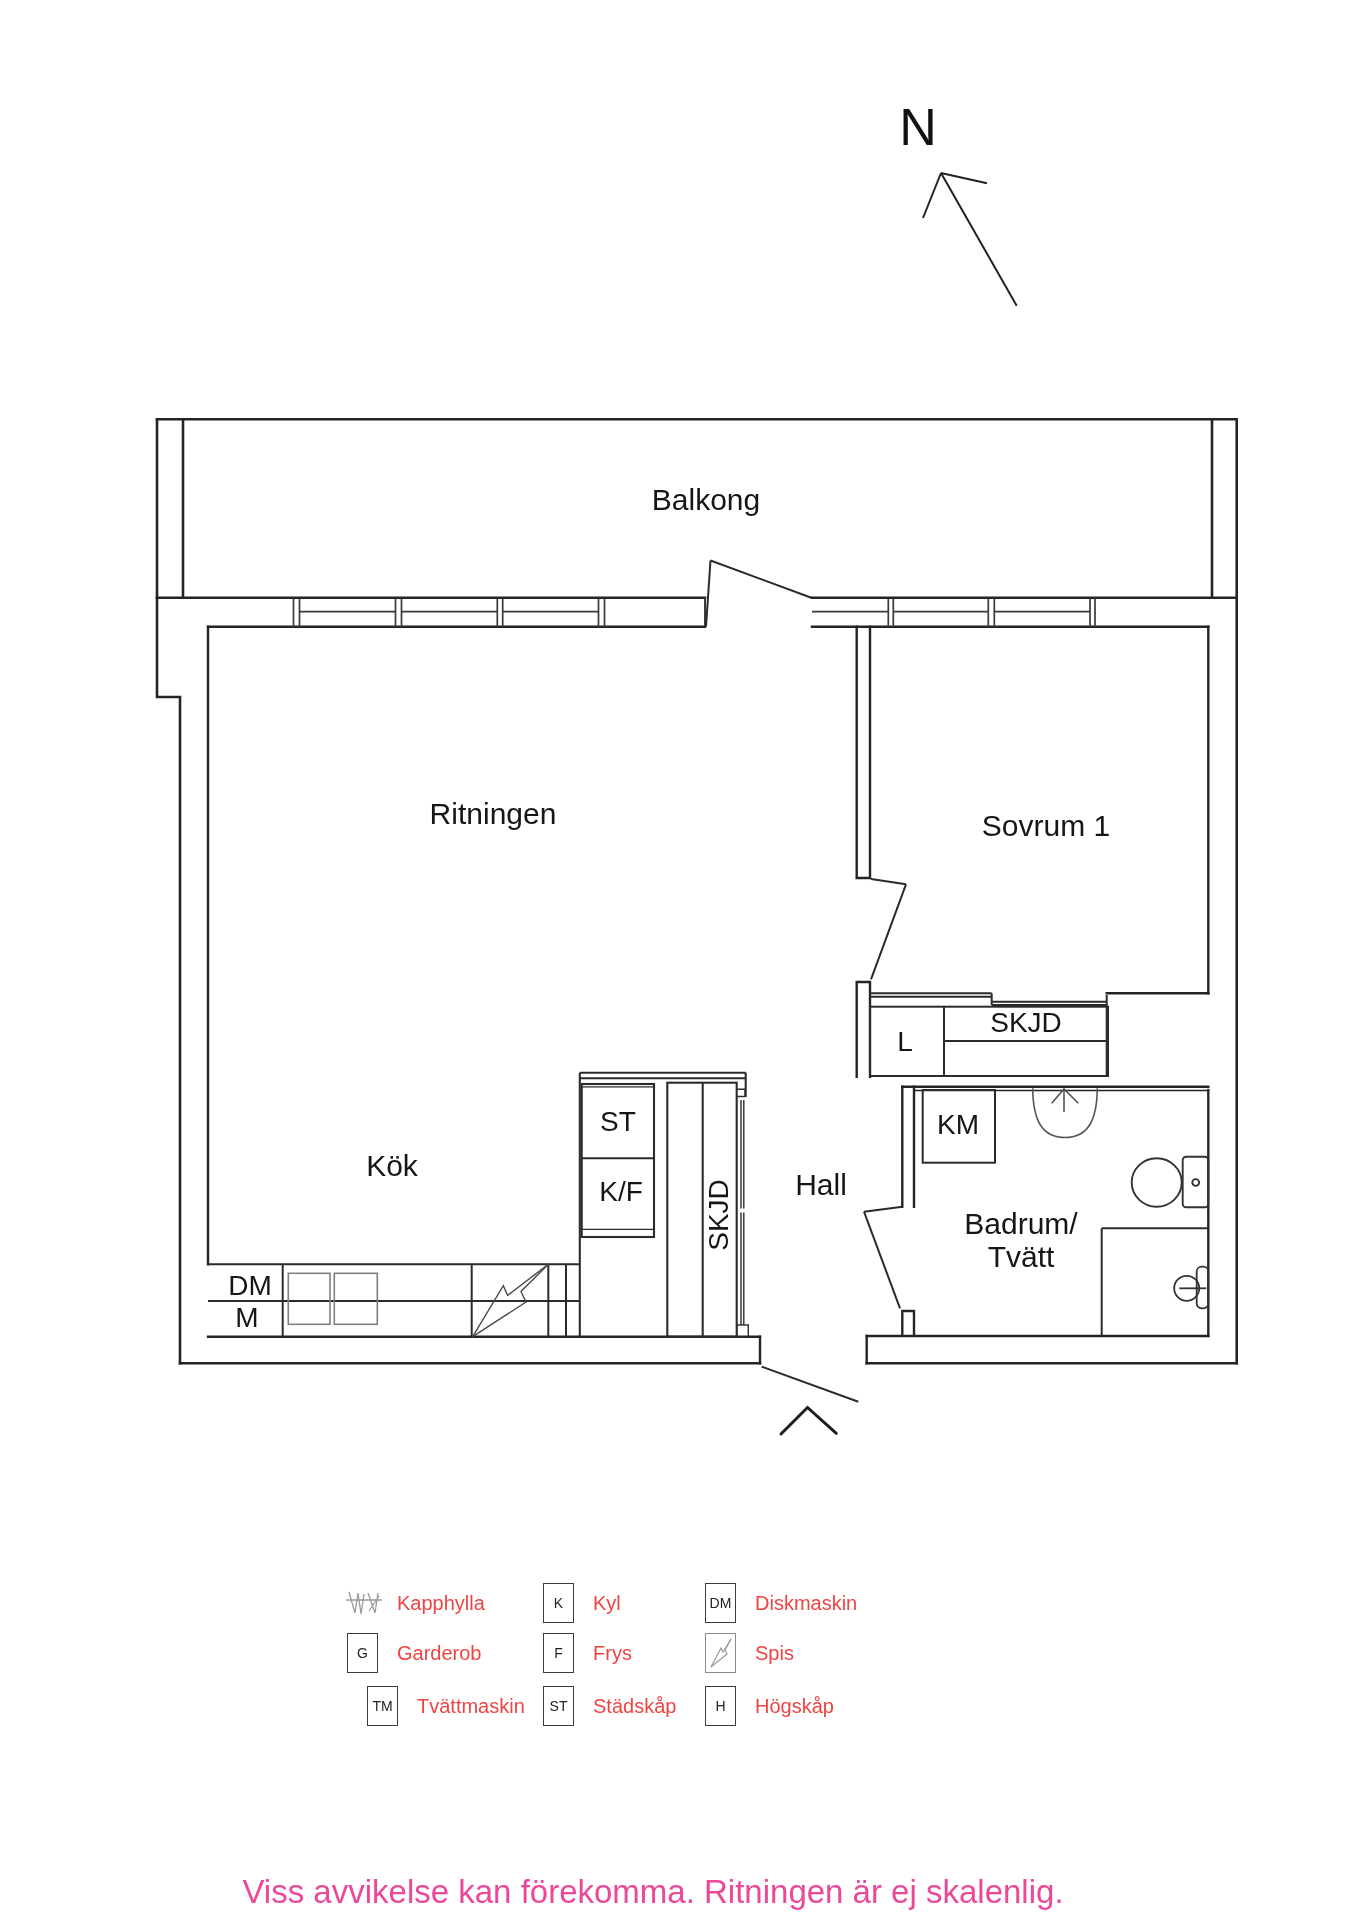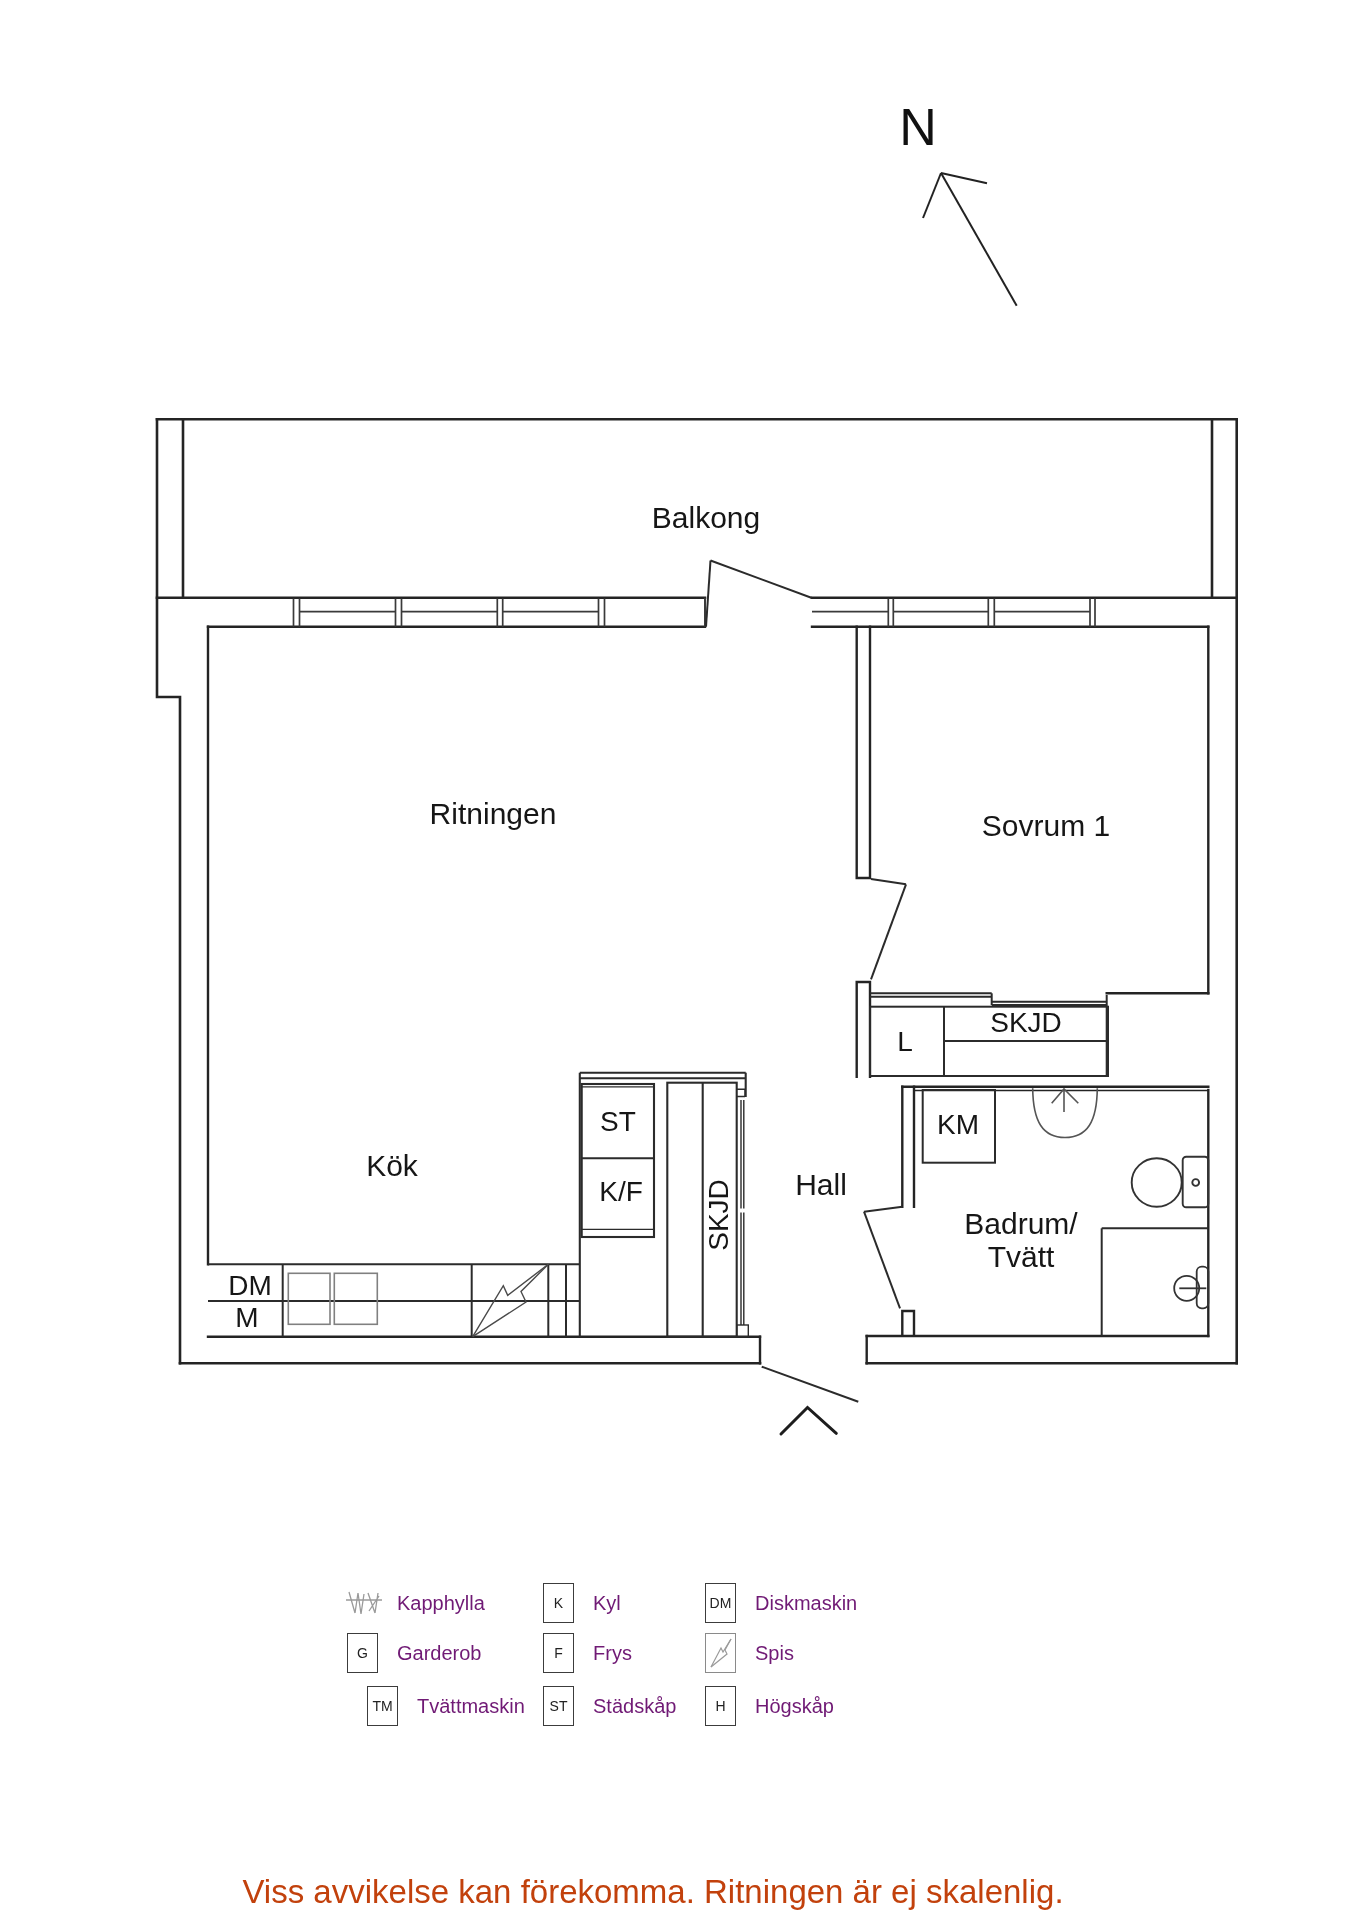--- a/index.html
+++ b/index.html
@@ -18,25 +18,25 @@
     position:absolute;transform:translate(-50%,-50%);
     font-size:52px;line-height:1;color:#111;
   }
   .legend-item{position:absolute;display:flex;align-items:center;height:40px;}
   .legend-box{
     width:31px;height:40px;border:1.5px solid #3c3c3c;box-sizing:border-box;
     display:flex;align-items:center;justify-content:center;
     font-size:14px;color:#222;flex:0 0 auto;background:#fff;
   }
   .legend-box.gray{border-color:#8a8a8a;}
-  .legend-label{margin-left:19px;font-size:20px;color:#701a75;white-space:nowrap;}
+  .legend-label{margin-left:19px;font-size:20px;color:#ef4444;white-space:nowrap;}
   .legend-icon{flex:0 0 auto;}
   .footer-note{
     position:absolute;transform:translate(-50%,-50%);
-    font-size:33px;white-space:nowrap;color:#c2410c;
+    font-size:33px;white-space:nowrap;color:#ec4899;
   }
 </style>
 </head>
 <body>
 
 <svg id="plan-svg" width="1357" height="1920" viewBox="0 0 1357 1920">
 
   <g stroke="#222" stroke-width="2" fill="none">
     <path d="M1016.7,305.7 L941,173"></path>
     <path d="M941,173 L923,218"></path>
@@ -175,21 +175,21 @@
   </g>
   <g stroke="#555" stroke-width="1.6" fill="none">
     <path d="M1032.7,1088.3 C1033,1122 1043,1137.5 1065,1137.5 C1087,1137.5 1097,1122 1097.3,1088.3"></path>
     <path d="M1051.7,1103.3 L1064,1089 L1078.3,1103.3"></path>
     <path d="M1064,1089 V1112"></path>
   </g>
 </svg>
 
 <div class="compass-n" style="left:918px;top:127px;">N</div>
 
-<div class="plan-label" style="left:706px;top:518px;">Balkong</div>
+<div class="plan-label" style="left:706px;top:500px;">Balkong</div>
 <div class="plan-label" style="left:493px;top:814px;">Ritningen</div>
 <div class="plan-label" style="left:1046px;top:818px;margin-top:8px;">Sovrum 1</div>
 <div class="plan-label" style="left:392px;top:1166px;">Kök</div>
 <div class="plan-label" style="left:821px;top:1158px;margin-top:27px;">Hall</div>
 <div class="plan-label" style="left:1021px;top:1224px;">Badrum/</div>
 <div class="plan-label" style="left:1021px;top:1257px;text-align:right;">Tvätt</div>
 
 <div class="plan-label small-label" style="left:1026px;top:1023px;">SKJD</div>
 <div class="plan-label small-label rot-label" style="left:719px;top:1215px;">SKJD</div>
 <div class="plan-label small-label" style="left:905px;top:1042px;">L</div>

